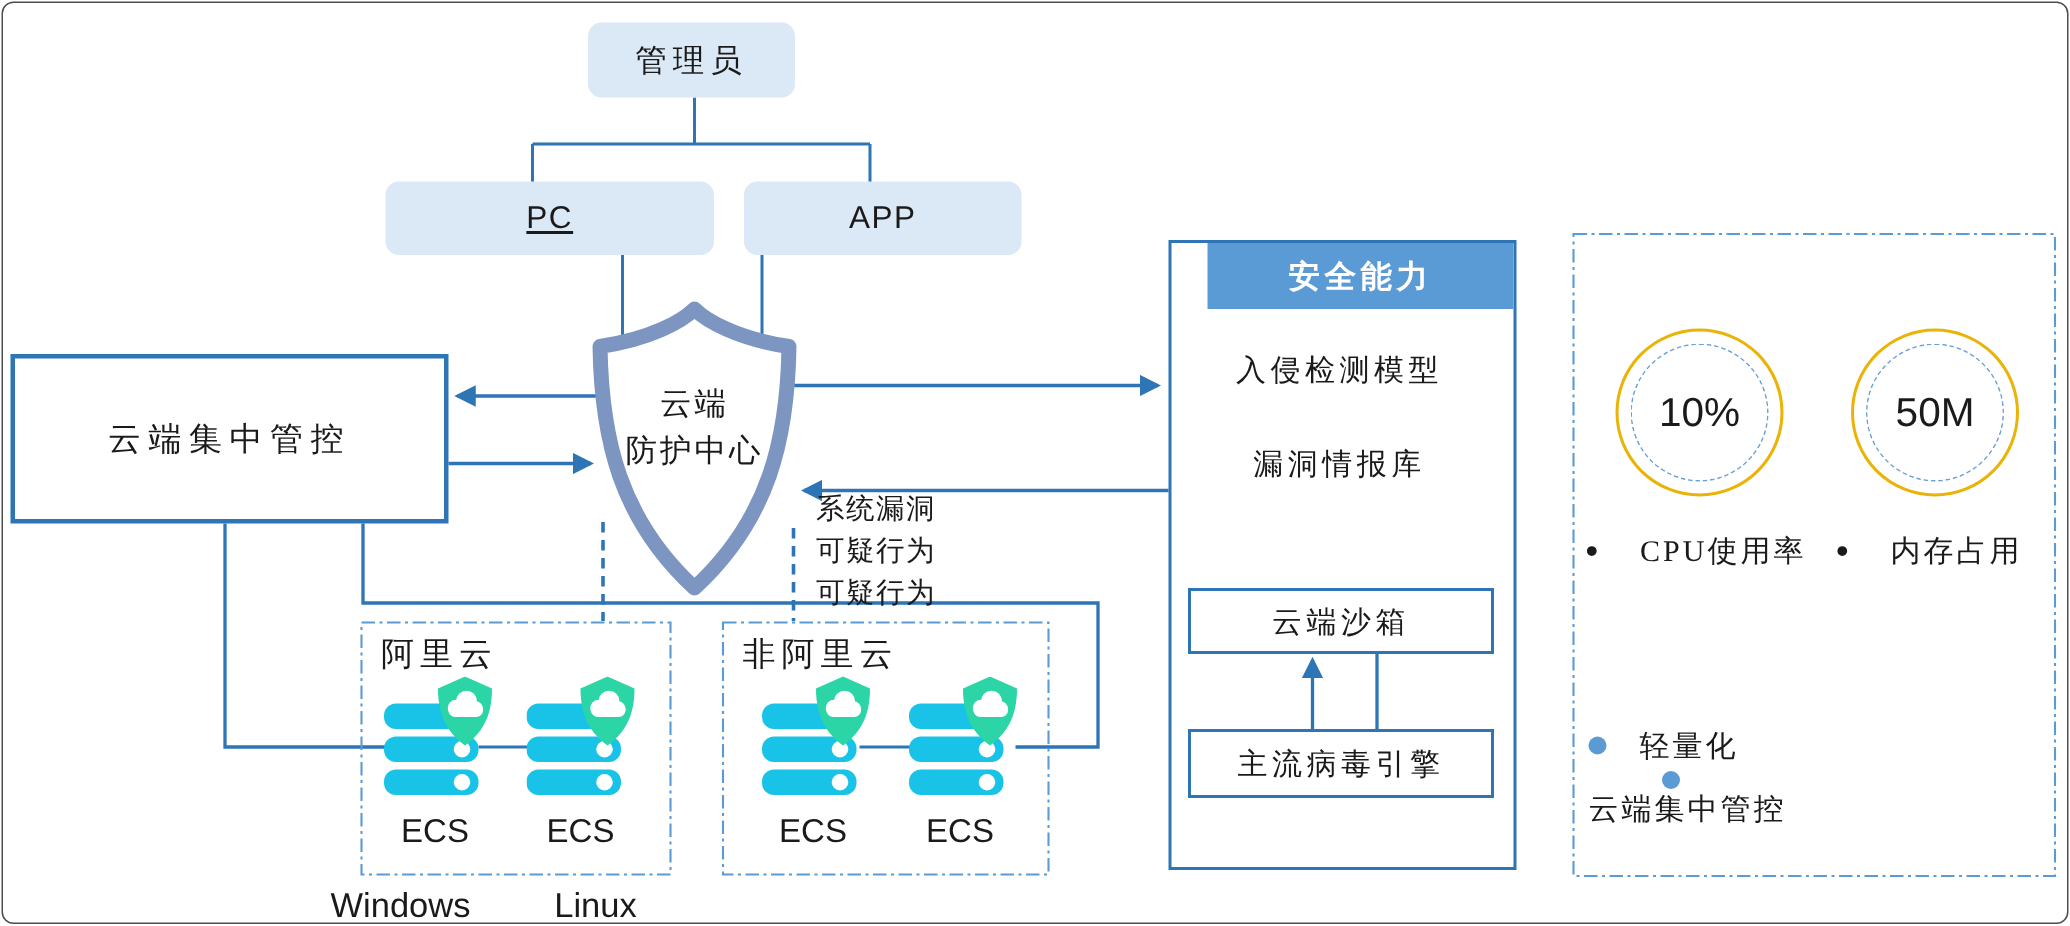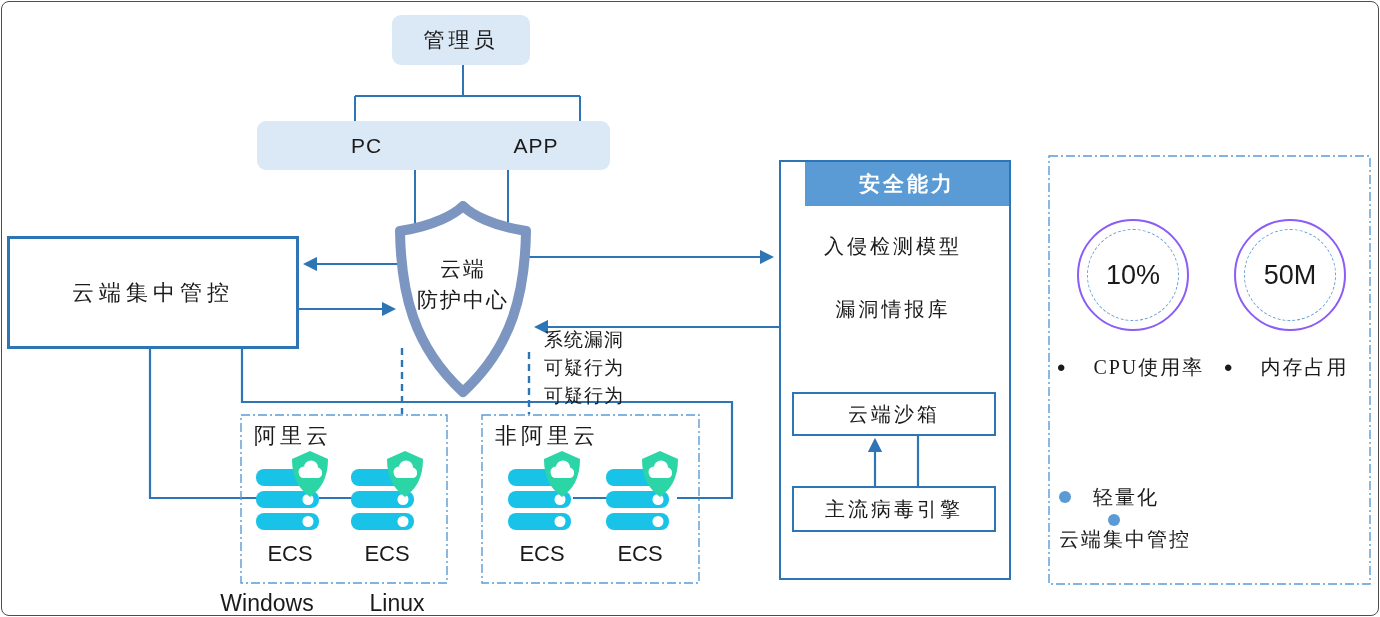--- a/index.html
+++ b/index.html
@@ -29,21 +29,21 @@
     position:absolute;left:0;top:0;right:0;height:44px;background:#5b9bd5;
     color:#ffffff;font-weight:bold;font-size:21px;letter-spacing:3px;
     display:flex;align-items:center;justify-content:center;margin-left:24px;
   }
   .sec-item{ width:228px;text-align:center;font-size:20px;letter-spacing:3px; }
   .inner-box{
     background:#fff;border:2px solid #2e75b6;display:flex;align-items:center;justify-content:center;
     font-size:20px;letter-spacing:3px;
   }
   .gauge{
-    border:2px solid #8b5cf6;border-radius:50%;width:112px;height:112px;box-sizing:border-box;
+    border:2px solid #eab308;border-radius:50%;width:112px;height:112px;box-sizing:border-box;
   }
   .gauge-inner{
     position:absolute;left:8px;top:8px;right:8px;bottom:8px;border:1.5px dashed #6ba1d4;border-radius:50%;
     display:flex;align-items:center;justify-content:center;
     font-size:27px;font-family:"Liberation Sans", sans-serif;
   }
   .metric-row{ display:flex;align-items:center;font-size:20px;letter-spacing:2px; }
   .metric-bullet{ font-size:24px;margin-right:26px;font-family:"Liberation Sans", sans-serif;line-height:20px; }
   .feature-row{ display:flex;align-items:center;font-size:20px;letter-spacing:2px;height:24px; }
   .feature-dot{ width:12px;height:12px;border-radius:50%;background:#5b9bd5;margin-right:22px;flex:0 0 auto; }
@@ -116,24 +116,24 @@
 
     <use href="#ecs-icon" x="254" y="449" width="74" height="84"></use>
     <use href="#ecs-icon" x="349" y="449" width="74" height="84"></use>
     <use href="#ecs-icon" x="506" y="449" width="74" height="84"></use>
     <use href="#ecs-icon" x="604" y="449" width="74" height="84"></use>
   </svg>
 
   <div class="abs node" style="left:390px;top:13px;width:138px;height:50px;">
       <span>管理员</span>
     </div>
-  <div class="abs node sans" style="left:255px;top:119px;width:219px;height:49px;">
+  <div class="abs node sans" style="left:255px;top:119px;width:219px;height:49px;text-decoration:underline;">
       <span>PC</span>
     </div>
-  <div class="abs node sans" style="left:460px;top:119px;width:148px;height:49px;">
+  <div class="abs node sans" style="left:494px;top:119px;width:185px;height:49px;">
       <span>APP</span>
     </div>
 
   <div class="abs outlined" style="left:5px;top:234px;width:286px;height:107px;">
       <span>云端集中管控</span>
     </div>
 
   <div class="abs shield-text" style="left:396px;top:252px;width:130px;">
     <div>云端</div>
     <div>防护中心</div>

